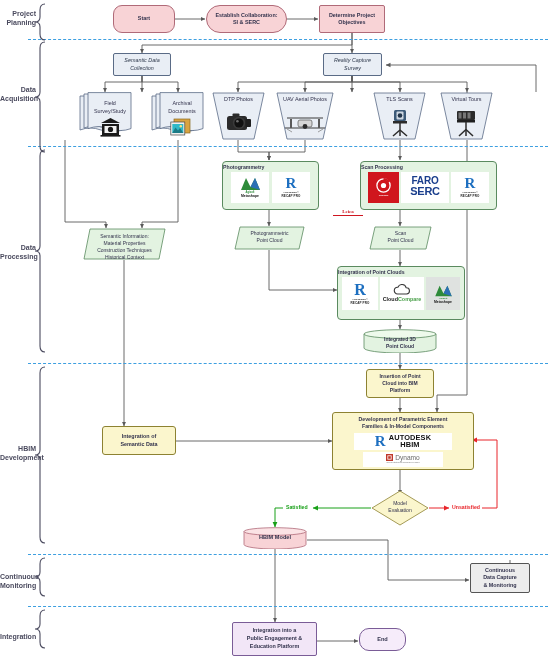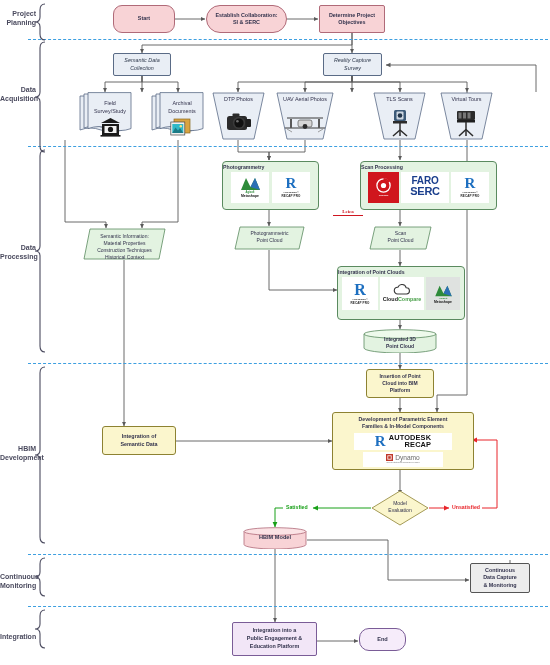--- a/index.html
+++ b/index.html
@@ -401,23 +401,23 @@
 Platform</div>
 
   <div class="node yellowbox" style="left:102px;top:426px;width:74px;height:29px;font-size:5.4px;line-height:1.4;white-space:pre-line;">Integration of
 Semantic Data</div>
 
   <div class="yellowbox" style="position:absolute;left:332px;top:412px;width:140px;height:56px;z-index:3;display:flex;flex-direction:column;align-items:center;">
     <div style="font-size:5.2px;line-height:1.4;font-weight:bold;color:#33334d;text-align:center;margin-top:3px;white-space:pre-line;">Development of Parametric Element
 Families &amp; In-Model Components</div>
     <div style="background:#fff;display:flex;align-items:center;justify-content:center;gap:3px;width:98px;height:17px;margin-top:2px;">
       <div style="font-size:15px;font-weight:bold;color:#1d6fc0;line-height:1;font-family:'Liberation Serif',serif;">R</div>
-      <div style="text-align:right;line-height:1.02;">
+      <div style="text-align:center;line-height:1.02;">
         <div style="font-size:7.4px;font-weight:bold;color:#111;letter-spacing:.02em;">AUTODESK</div>
-        <div style="font-size:7.4px;font-weight:bold;color:#111;letter-spacing:.02em;">RECAP</div>
+        <div style="font-size:7.4px;font-weight:bold;color:#111;letter-spacing:.02em;">HBIM</div>
       </div>
     </div>
     <div style="background:#fff;display:flex;flex-direction:column;align-items:center;justify-content:center;width:80px;height:15px;margin-top:2px;">
       <div style="display:flex;align-items:center;gap:2px;">
         <svg width="7" height="7" viewBox="0 0 7 7">
             <rect x="0" y="0" width="7" height="7" fill="#c0392b"></rect>
             <path d="M1.4,1.4 h4.2 v4.2 h-4.2 z" fill="#fff"></path>
             <path d="M2.2,2.2 h2.6 v2.6 h-2.6 z" fill="#c0392b"></path>
           </svg>
         <span style="font-size:6.6px;color:#6b6b6b;">Dynamo</span>

